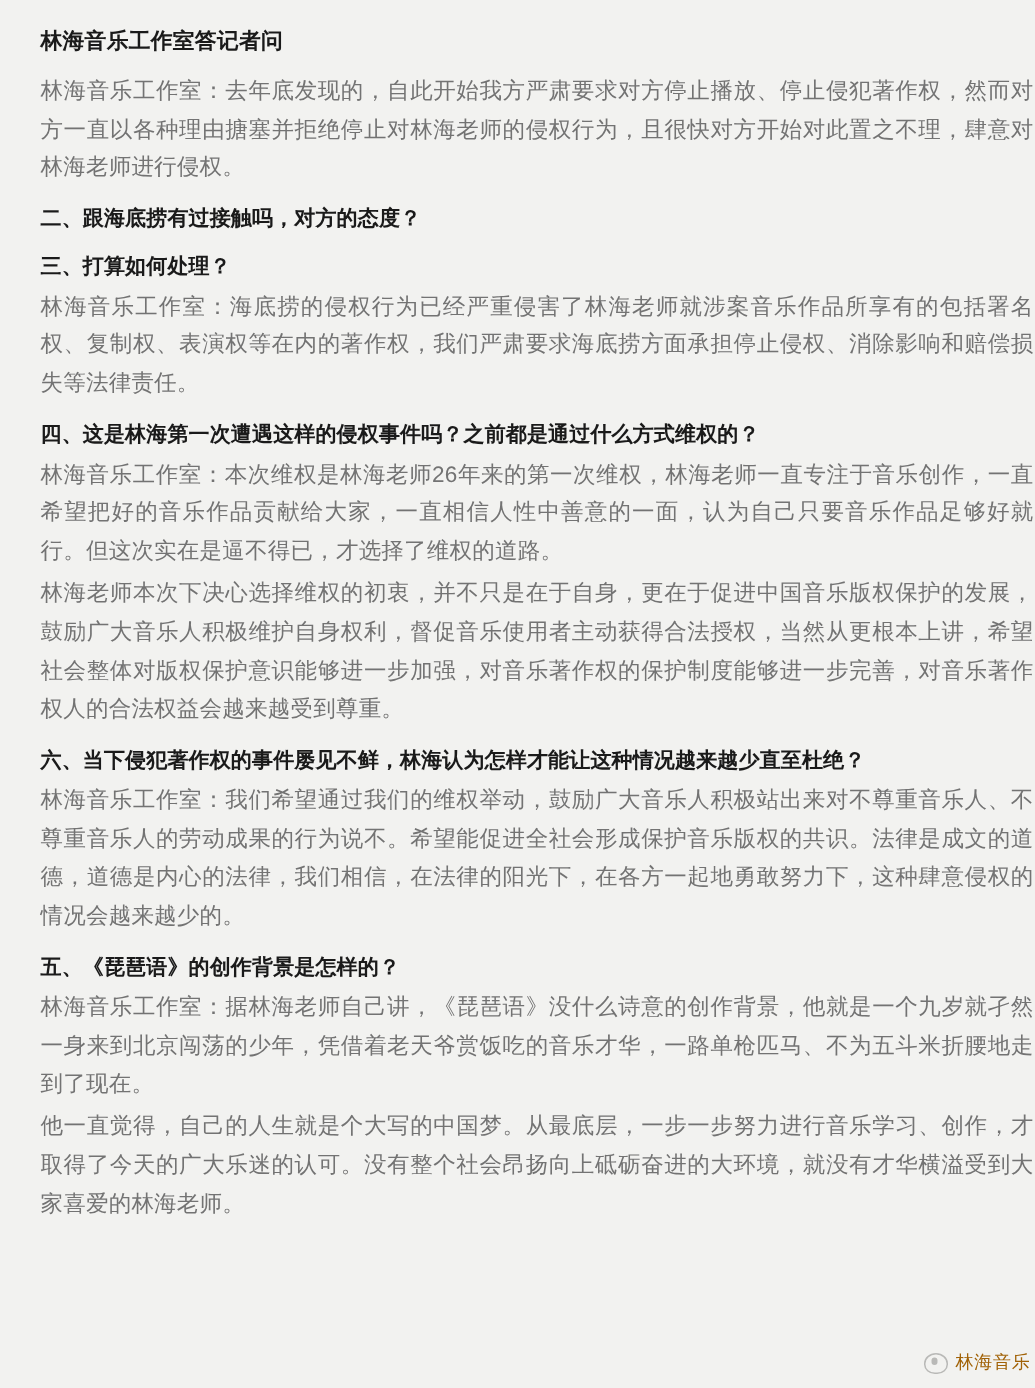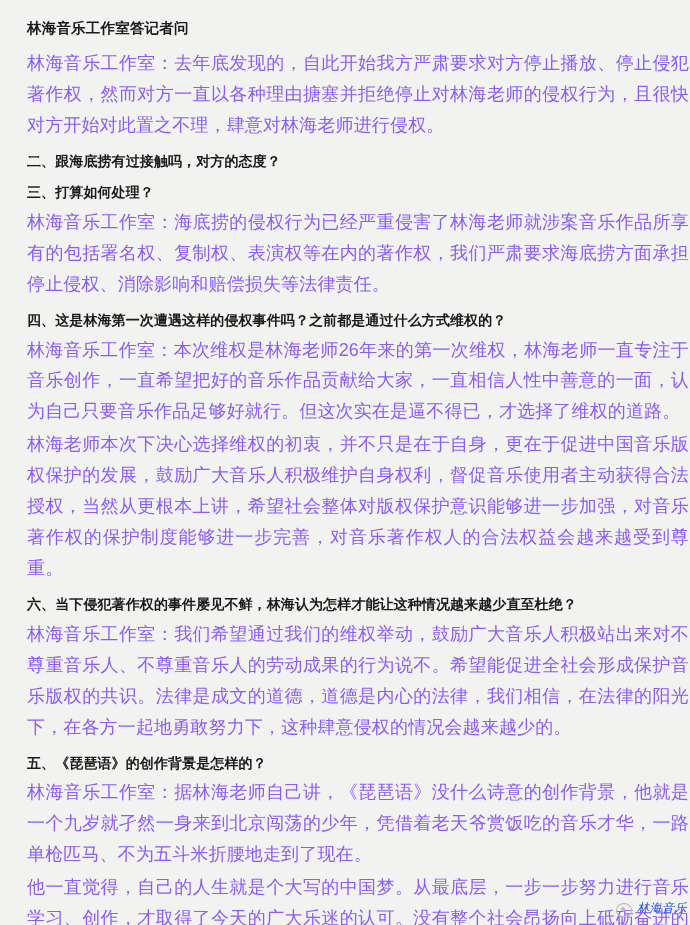--- a/index.html
+++ b/index.html
@@ -34,39 +34,38 @@
     margin: 0 0 10px 0;
   }
   .question {
     font-size: 14px;
     font-weight: bold;
     line-height: 1.55;
     margin: 0 0 3px 0;
     letter-spacing: 0.1px;
   }
   .answer {
-    font-size: 18px;
+    font-size: 15px;
     line-height: 1.72;
     margin: 0 0 2px 0;
     text-align: justify;
     text-justify: inter-ideograph;
     letter-spacing: 0.15px;
-    color: #8b5cf6;
+    color: #737373;
   }
   .watermark {
     position: absolute;
     right: 16px;
     bottom: 8px;
     display: flex;
-    align-items: flex-end;
+    align-items: center;
     gap: 5px;
-    color: #1d4ed8;
+    color: #a16207;
     font-size: 12px;
     letter-spacing: 0.5px;
-    font-style: italic;
   }
   .weibo-eye {
     width: 14px;
     height: 12px;
     border-radius: 50% 50% 45% 45%;
     border: 1.6px solid #b9b9b7;
     position: relative;
     display: inline-block;
   }
   .weibo-eye::after {

